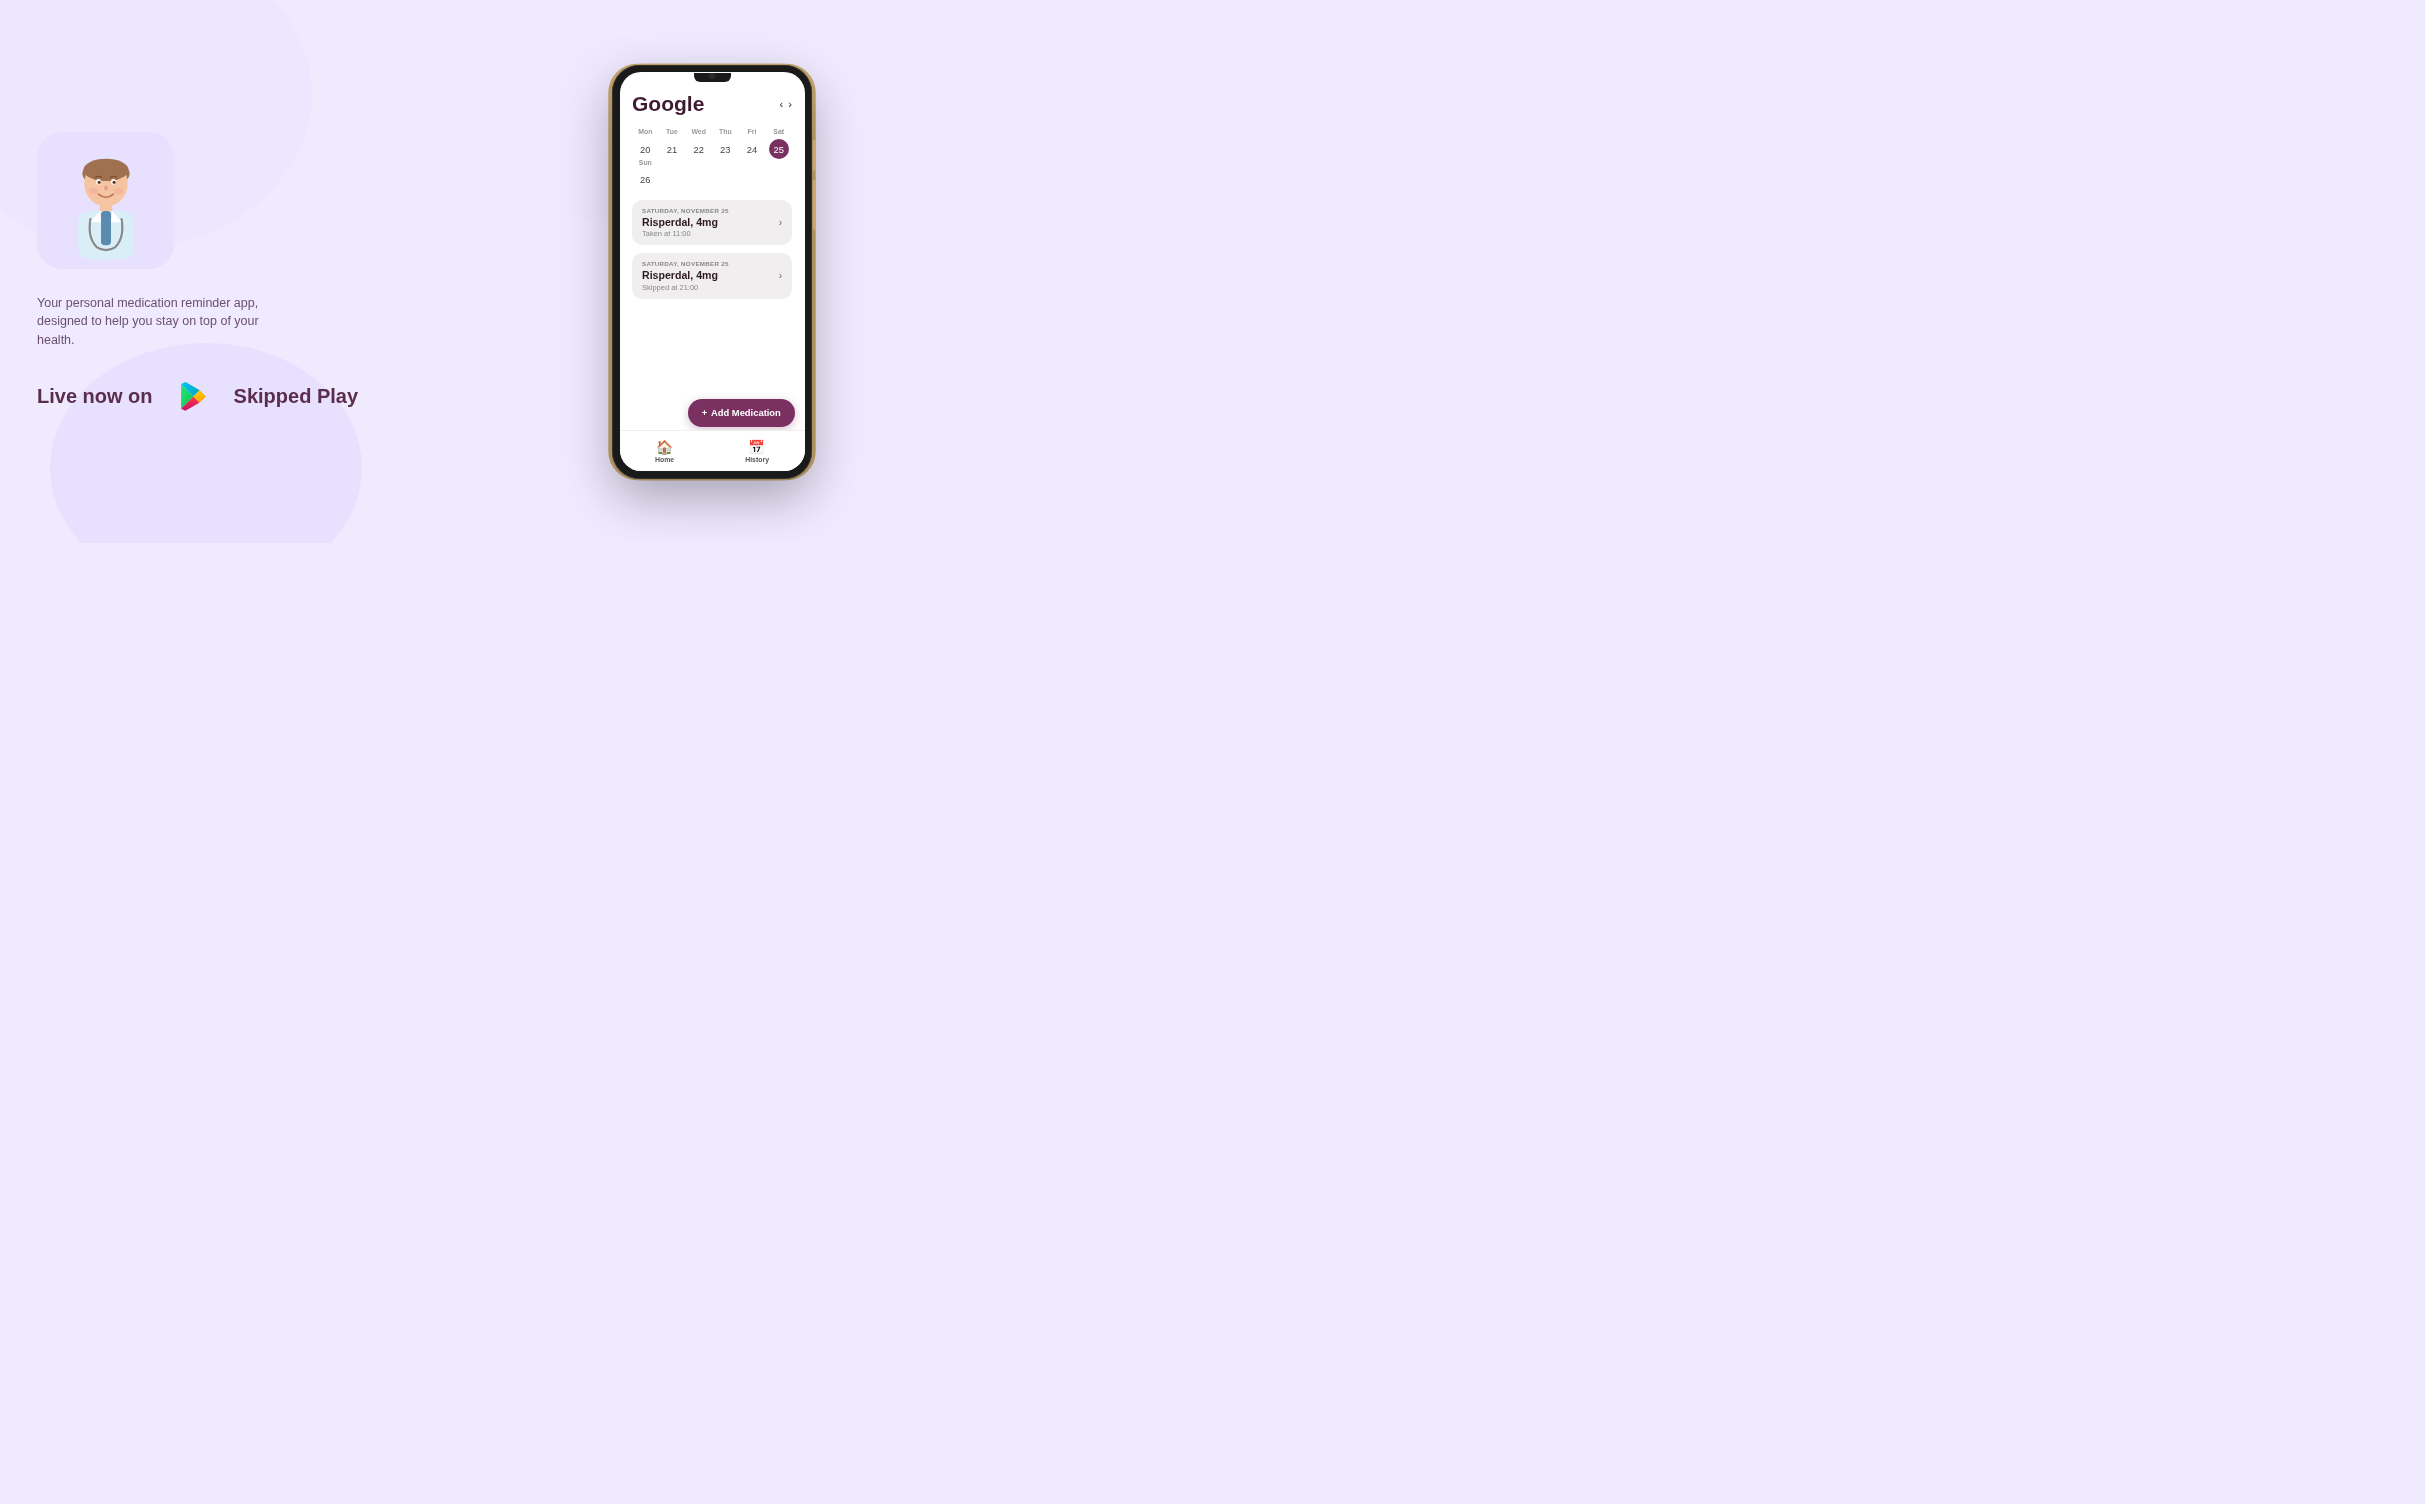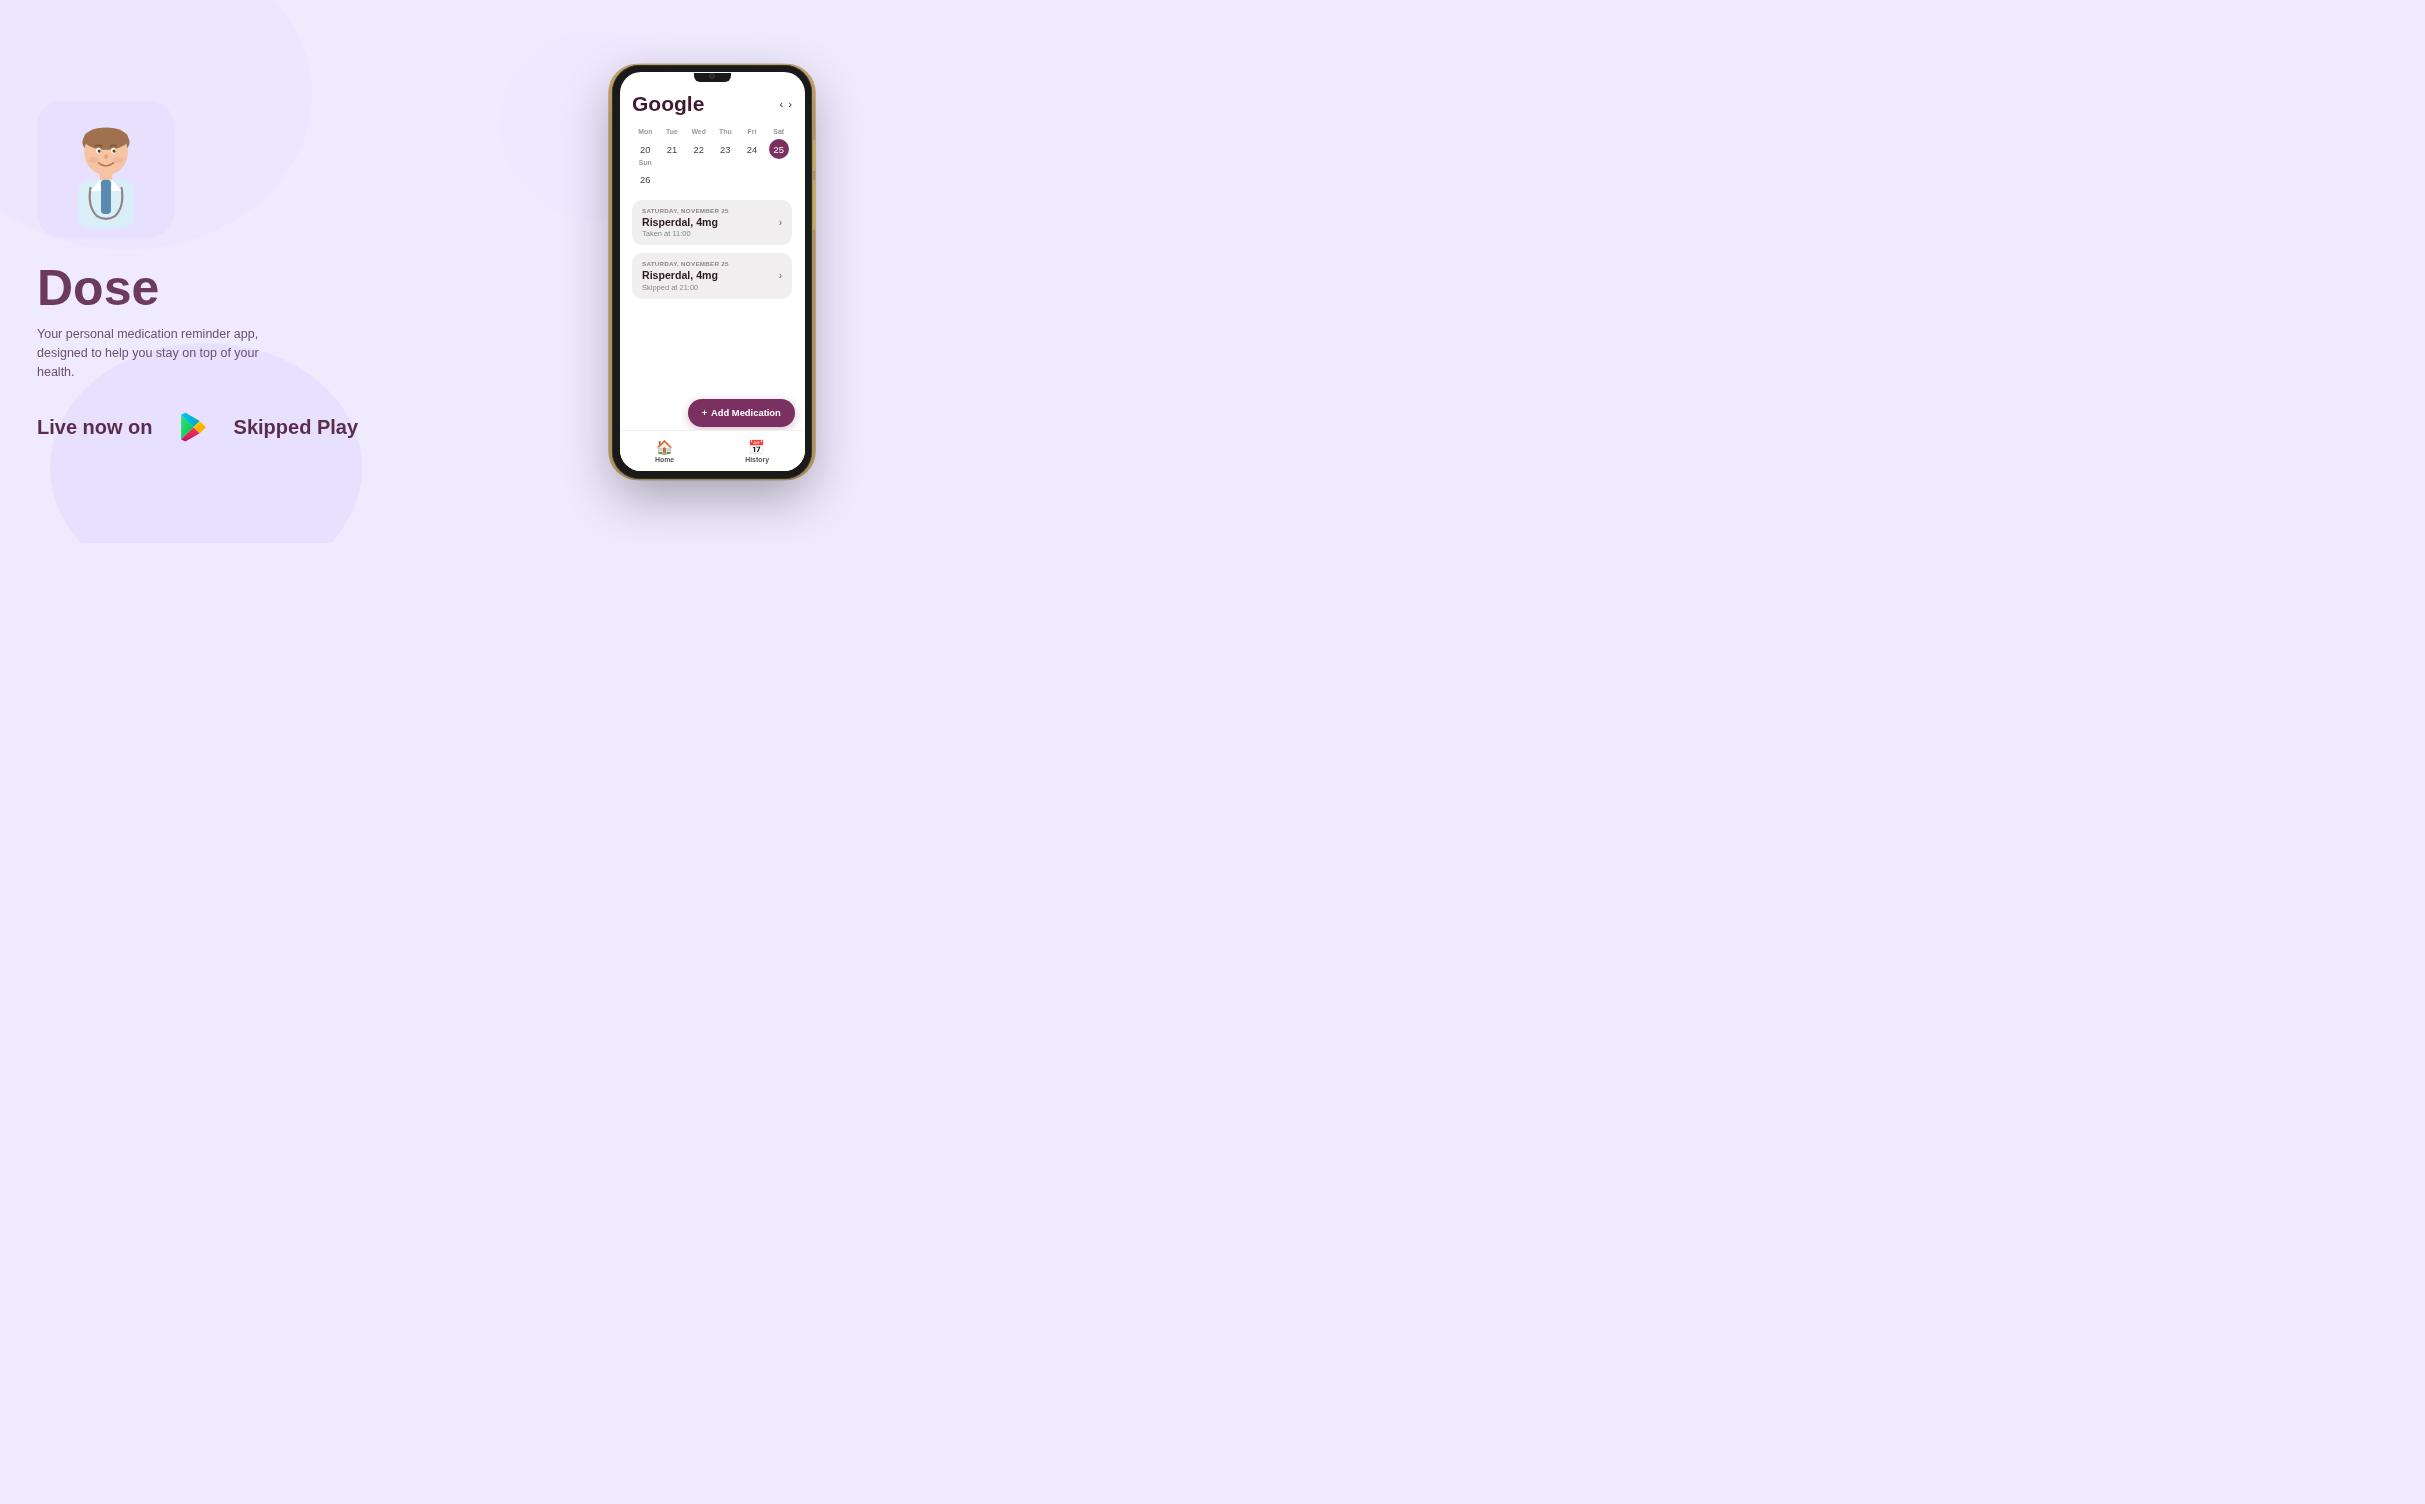--- a/index.html
+++ b/index.html
@@ -350,21 +350,20 @@
       <rect x="82" y="112" width="16" height="55" rx="6" fill="#5b8ab0"></rect>
 
       <path d="M65 125 Q60 155 75 170 Q90 180 105 170 Q120 155 115 125" stroke="#888" stroke-width="3.5" fill="none" stroke-linecap="round"></path>
 
       <path d="M80 112 L65 130 L82 130 Z" fill="white"></path>
 
       <path d="M100 112 L115 130 L98 130 Z" fill="white"></path>
     </svg>
   </div>
 
-  <h1 class="app-title">Dose</h1>
 
   <p class="app-description">Your personal medication reminder app, designed to help you stay on top of your health.</p>
 
   <div class="live-badge">
     <span class="live-text">
       <span>Live now on</span>
     </span>
 
     <svg class="play-svg" viewBox="0 0 50 50">
       <defs>

